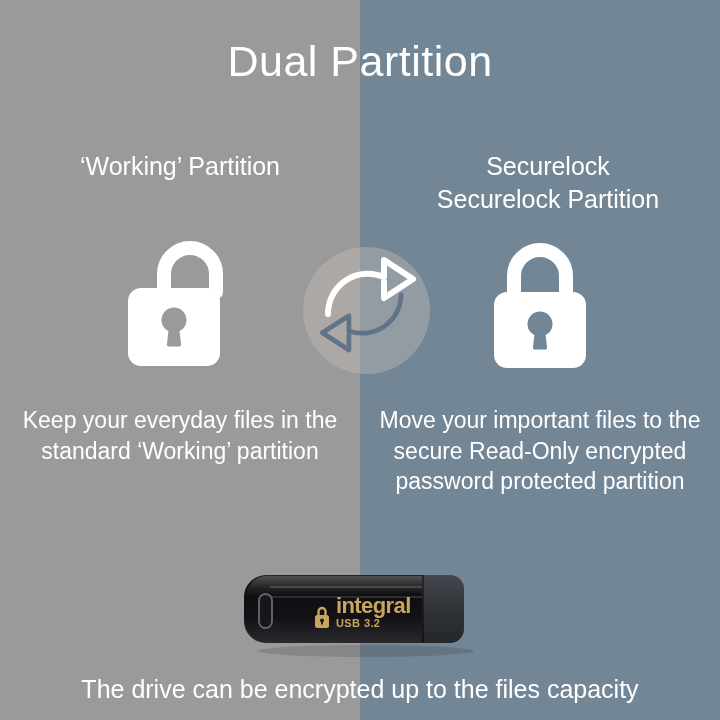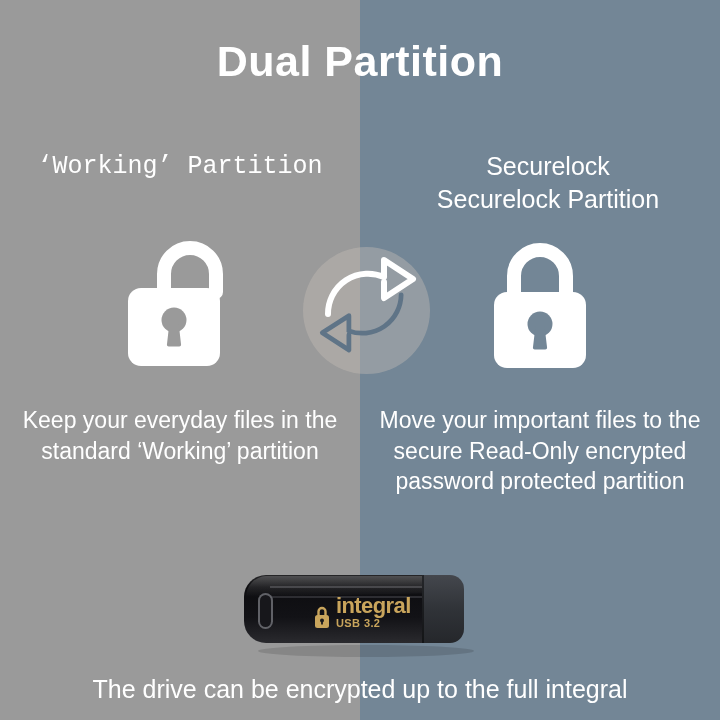--- a/index.html
+++ b/index.html
@@ -38,37 +38,37 @@
 
   
   .title {
     position: absolute;
     left: 0;
     top: 38px;
     width: 720px;
     text-align: center;
     color: #ffffff;
     font-size: 43px;
-    font-weight: 700;
+    font-weight: 400;
     letter-spacing: 0.5px;
     line-height: 1.1;
   }
 
   
   .heading {
     position: absolute;
     top: 150px;
     width: 360px;
     text-align: center;
     color: #ffffff;
     font-size: 25px;
     font-weight: 300;
     line-height: 1.32;
   }
-  .heading-left  { left: 0; font-family: Liberation Mono, monospace; }
+  .heading-left  { left: 0; }
   .heading-right { left: 368px; }
 
   
   .icon-box {
     position: absolute;
     display: block;
   }
   .lock-left  { left: 128px; top: 240px; width: 100px; height: 128px; }
   .lock-right { left: 490px; top: 240px; width: 100px; height: 128px; }
   .sync-icon  { left: 312px; top: 250px; width: 110px; height: 110px; }
@@ -197,16 +197,16 @@
       <circle cx="86" cy="51.5" r="2" fill="#1a1a1c"></circle>
       <rect x="85.1" y="51.5" width="1.8" height="4" fill="#1a1a1c"></rect>
     </g>
 
     <text x="100" y="44" fill="#c9a55c" font-family="Liberation Sans, sans-serif" font-size="22" font-weight="700" letter-spacing="-0.6">integral</text>
 
     <text x="100" y="58" fill="#c9a55c" font-family="Liberation Sans, sans-serif" font-size="11" font-weight="700" letter-spacing="0.4">USB 3.2</text>
   </svg>
 
   <div class="caption">
-    <span class="caption-line">The drive can be encrypted up to the full integral</span>
+    <span class="caption-line">The drive can be encrypted up to the files capacity</span>
   </div>
 
 </div>
 
 </body></html>

